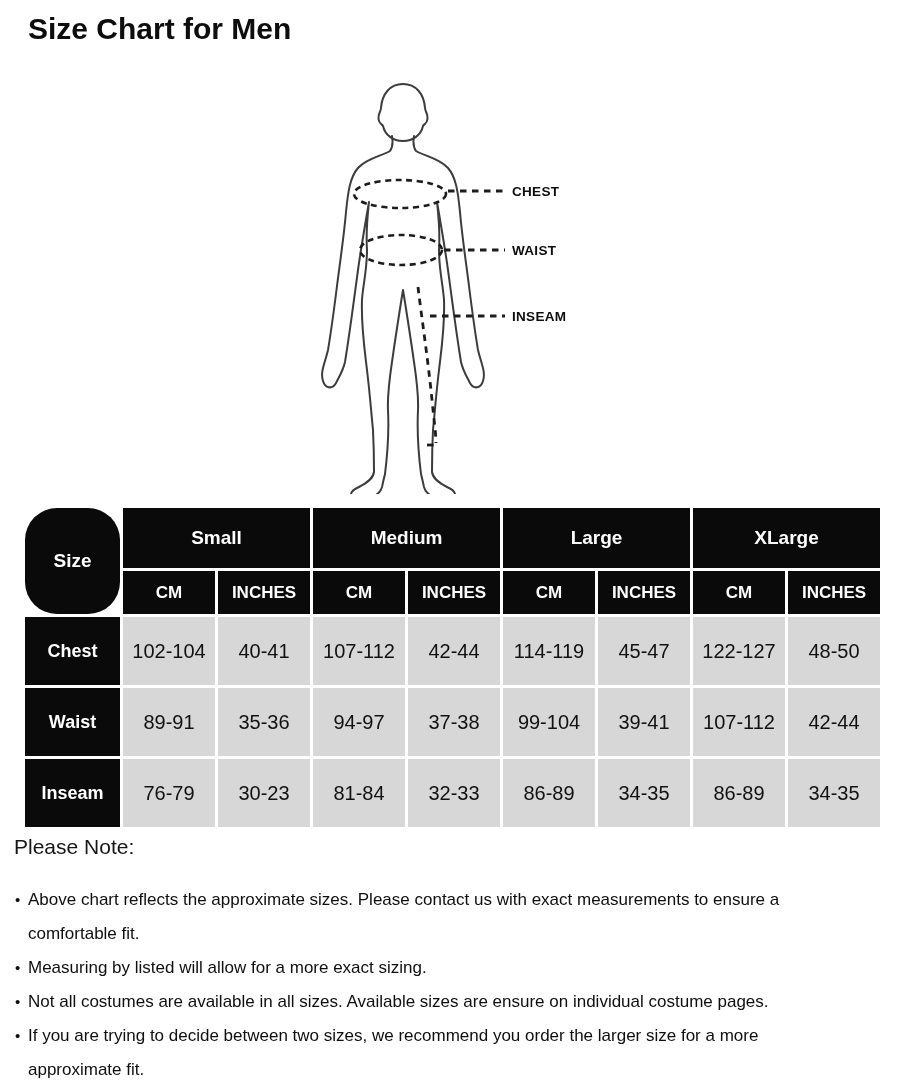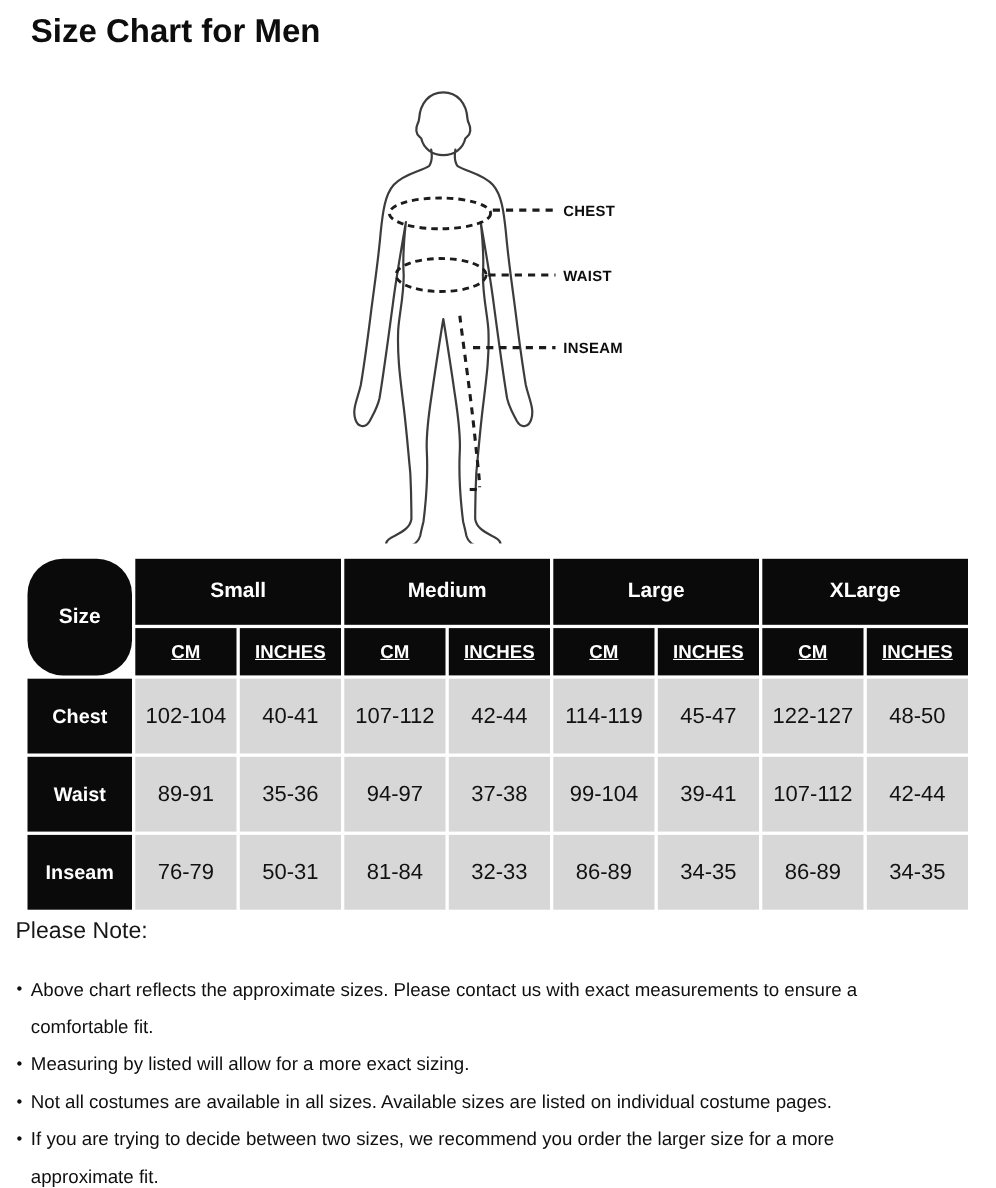--- a/index.html
+++ b/index.html
@@ -21,21 +21,21 @@
   .diagram .body-line{fill:none; stroke:var(--outline); stroke-width:2; stroke-linecap:round; stroke-linejoin:round;}
   .diagram .dash-ellipse{fill:none; stroke:#1c1c1c; stroke-width:2.6; stroke-dasharray:6 4.5;}
   .diagram .leader{fill:none; stroke:#1c1c1c; stroke-width:2.8; stroke-dasharray:6.5 5.5;}
   .diagram .diagram-label{font:bold 13.5px "Liberation Sans", sans-serif; fill:#0d0d0d; letter-spacing:0.3px;}
 
   .size-table-wrap{position:absolute; left:22px; top:505px;}
   table.size-table{border-collapse:separate; border-spacing:3px; table-layout:fixed; width:861px;}
   table.size-table td, table.size-table th{text-align:center; vertical-align:middle; overflow:hidden;}
   .hd{background:var(--header-bg); color:var(--header-text); font-weight:bold;}
   tr.group-row th{height:60px; font-size:19px;}
-  tr.unit-row th{height:43px; font-size:17px;text-decoration:underline;}
+  tr.unit-row th{height:43px; font-size:17px;}
   th.corner{font-size:20px;border-radius:32px;}
   tr.body-row{height:68px;}
   tr.body-row th{font-size:18px;}
   td.val{background:var(--cell-bg); color:var(--cell-text); font-size:20px;}
 
   .notes{position:absolute; left:14px; top:833px; width:860px;}
   .notes-heading{font-size:21px; font-weight:normal; color:#161616; line-height:28px; margin-bottom:22px;}
   .notes ul{list-style:none; width:812px;}
   .notes li{
     position:relative; padding-left:14px; font-size:17px; line-height:34px; color:#0f0f0f;
@@ -137,33 +137,33 @@
       <td class="val">94-97</td>
       <td class="val">37-38</td>
       <td class="val">99-104</td>
       <td class="val">39-41</td>
       <td class="val">107-112</td>
       <td class="val">42-44</td>
     </tr>
     <tr class="body-row">
       <th class="hd">Inseam</th>
       <td class="val">76-79</td>
-      <td class="val">50-31</td>
+      <td class="val">30-23</td>
       <td class="val">81-84</td>
       <td class="val">32-33</td>
       <td class="val">86-89</td>
       <td class="val">34-35</td>
       <td class="val">86-89</td>
       <td class="val">34-35</td>
     </tr>
   </tbody>
     </table>
 </div>
 
 <div class="notes">
   <div class="notes-heading">Please Note:</div>
   <ul>
     <li>Above chart reflects the approximate sizes. Please contact us with exact measurements to ensure a comfortable fit.</li>
     <li>Measuring by listed will allow for a more exact sizing.</li>
-    <li>Not all costumes are available in all sizes. Available sizes are listed on individual costume pages.</li>
+    <li>Not all costumes are available in all sizes. Available sizes are ensure on individual costume pages.</li>
     <li>If you are trying to decide between two sizes, we recommend you order the larger size for a more approximate fit.</li>
   </ul>
 </div>
 
 </body></html>

